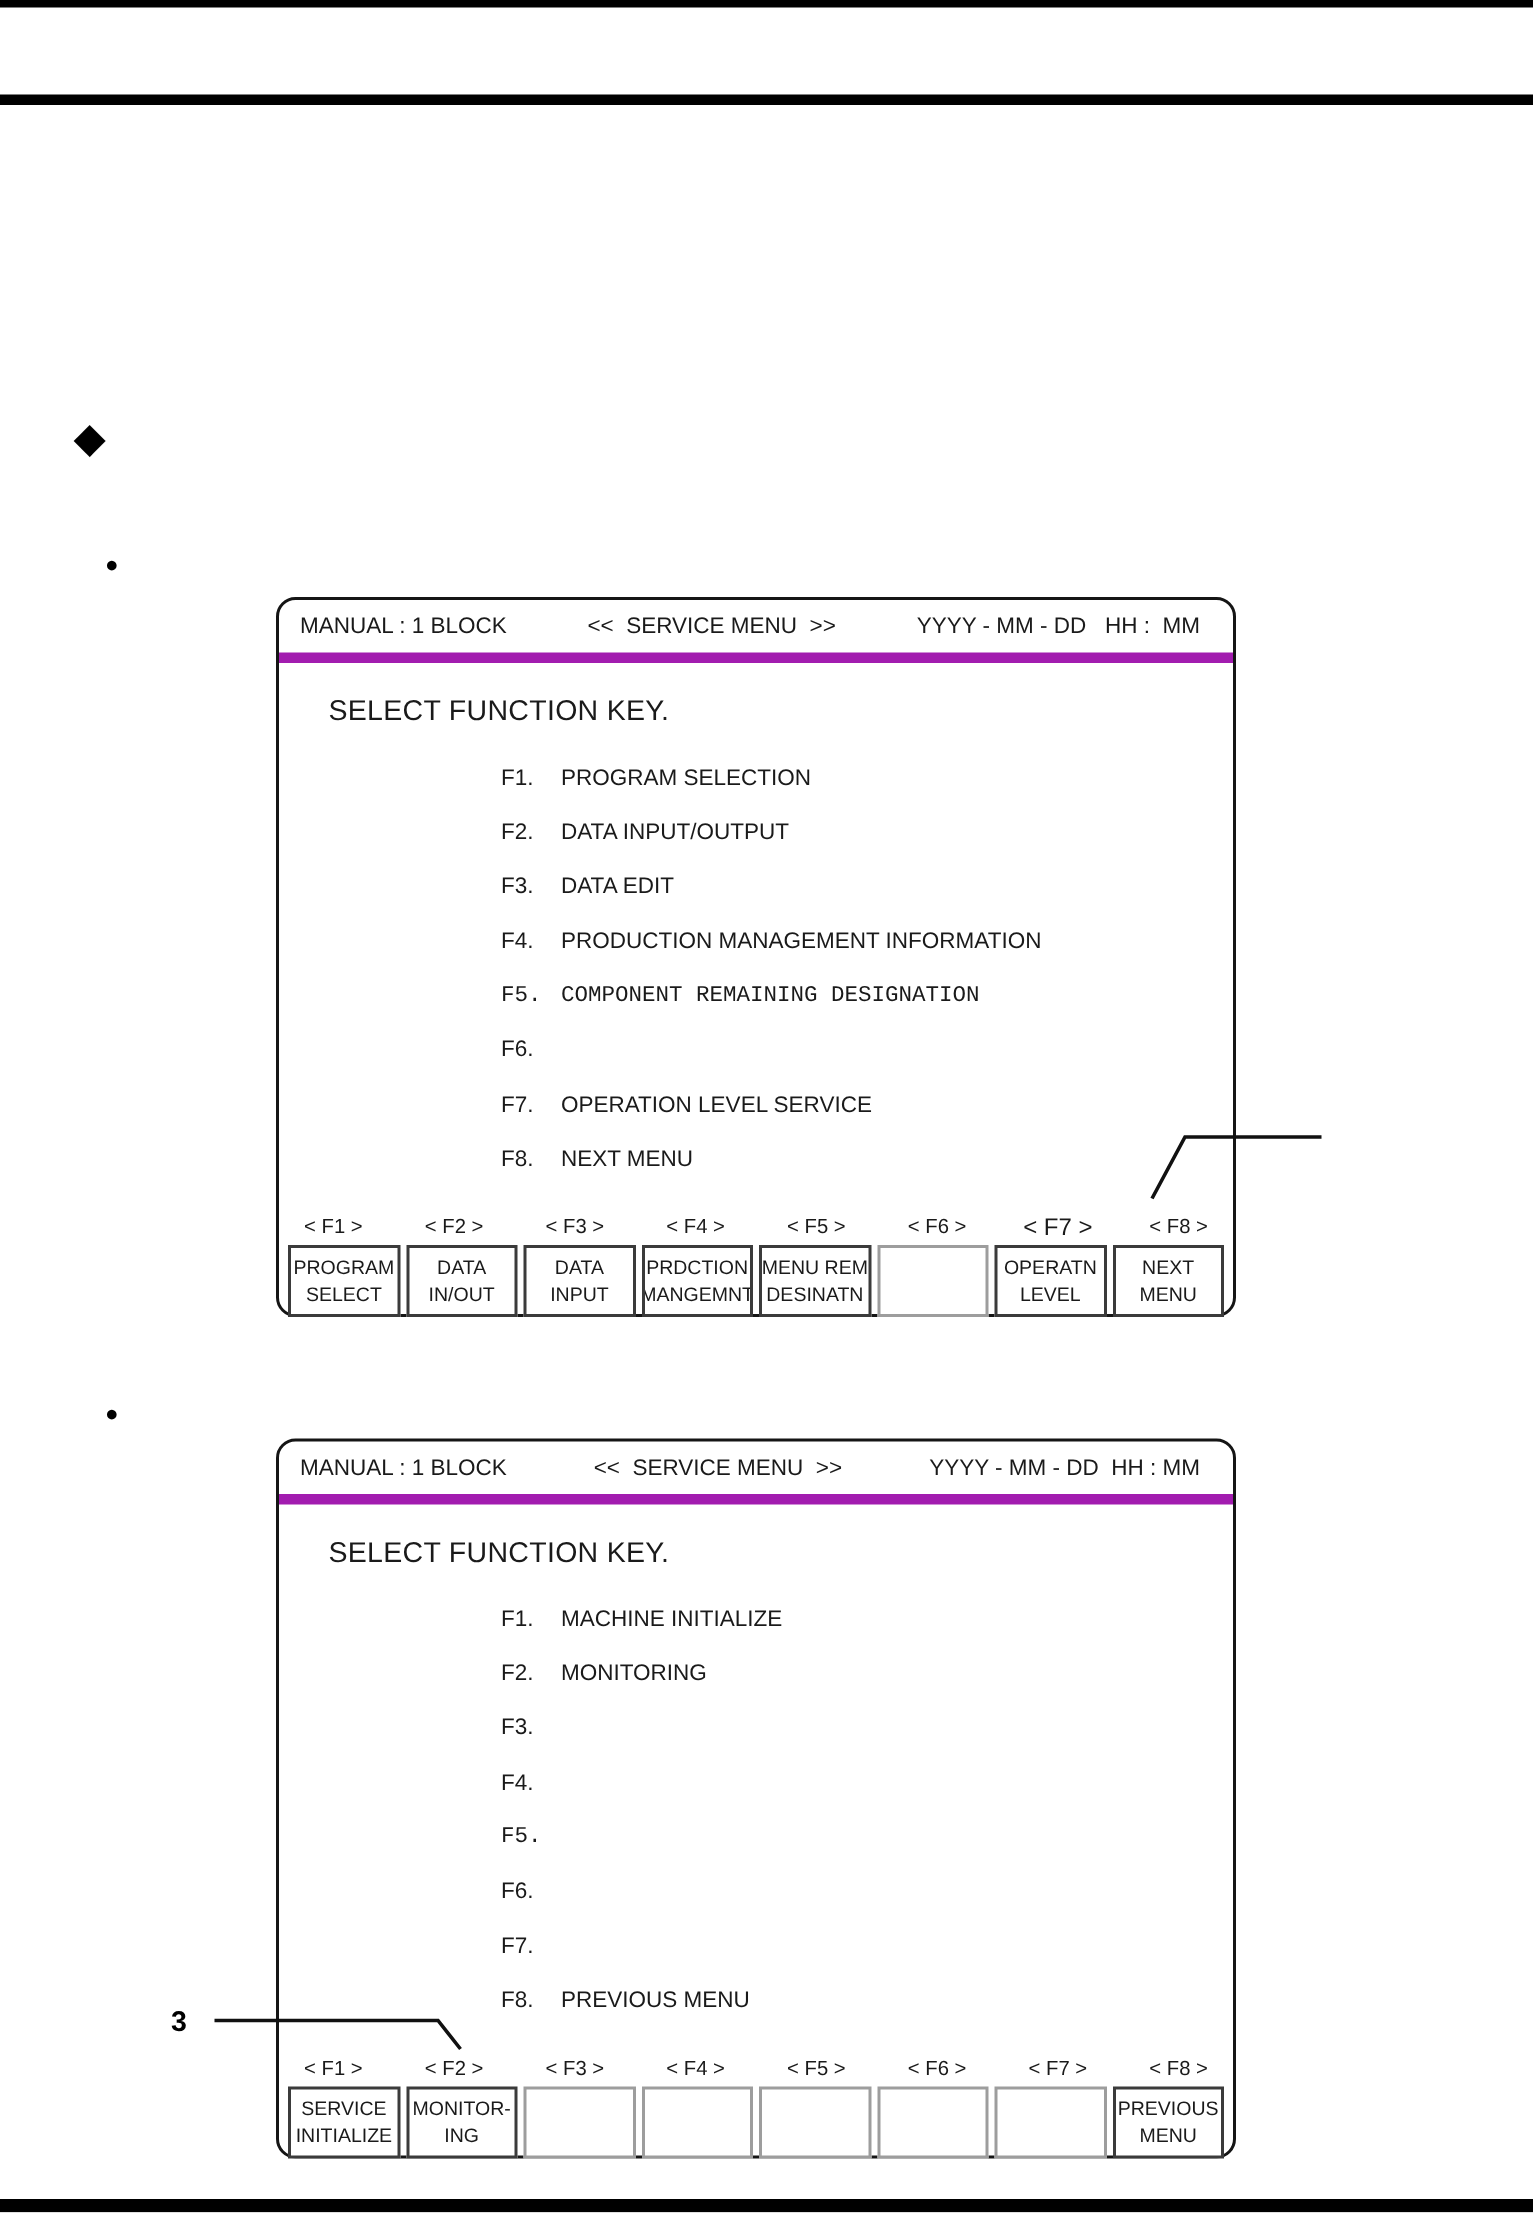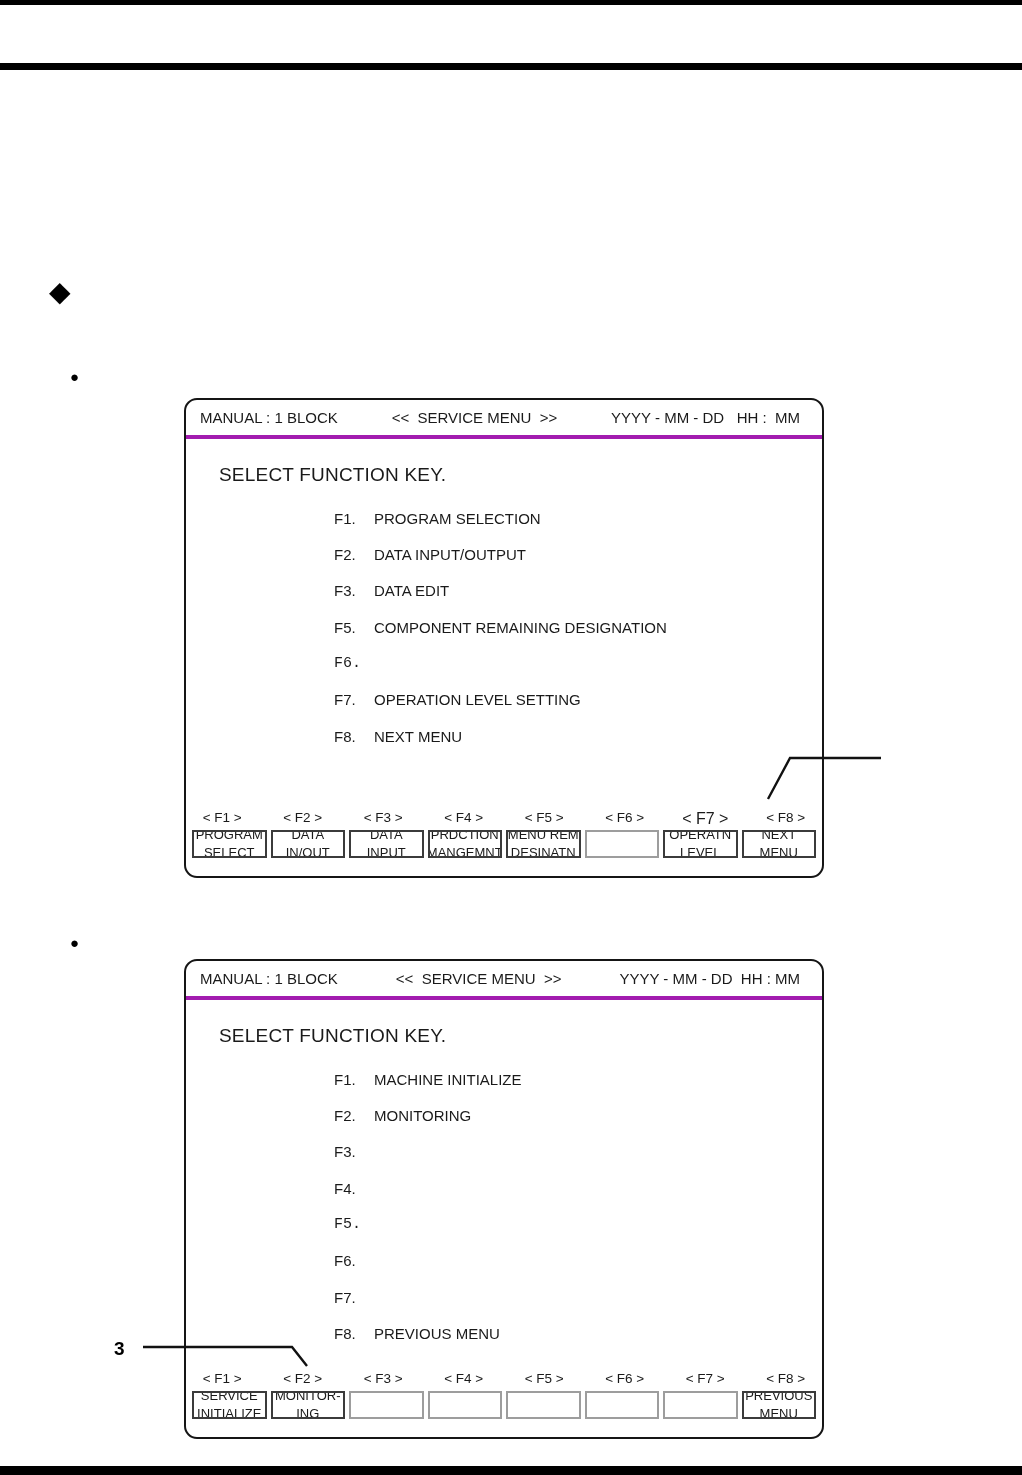--- a/index.html
+++ b/index.html
@@ -19,21 +19,21 @@
   #bullet-2{left:70px;top:935px;}
 
   .screen{
     position:absolute;left:184px;width:640px;height:480px;
     border:2px solid #151515;border-radius:13px;background:#fff;box-sizing:border-box;
   }
   #screen-1{top:398px;}
   #screen-2{top:959px;}
 
   .screen-header{
-    position:absolute;top:0;left:0;right:0;height:35px;border-bottom:4px solid #a21caf;
+    position:absolute;top:0;left:0;right:0;height:35px;border-bottom:7px solid #a21caf;
     display:flex;align-items:center;font-size:15px;white-space:pre;
   }
   .hdr-mode{margin-left:14px;}
   .hdr-title{flex:1;text-align:center;}
   .hdr-datetime{margin-right:22px;}
 
   .prompt{position:absolute;left:33px;top:64px;font-size:19px;letter-spacing:.2px;}
 
   .menu{position:absolute;inset:0;}
   .menu-row{position:absolute;left:148px;height:18px;font-size:15px;white-space:pre;}
@@ -48,21 +48,21 @@
   .menu-key{display:inline-block;min-width:40px;}
 
   .fkey-labels{
     position:absolute;left:6px;right:6px;top:410px;height:17px;
     display:flex;gap:20px;font-size:13.5px;
   }
   .fkey-labels .fkey-label{flex:1;text-align:center;white-space:pre;}
   #screen-1 .fkey-labels .fkey-label:nth-child(7){font-size:16px;font-weight:500;}
 
   .fkeys{
-    position:absolute;left:6px;right:6px;top:430px;height:28px;
+    position:absolute;left:6px;right:6px;top:430px;height:48px;
     display:flex;gap:4px;
   }
   .softkey{
     flex:1;box-sizing:border-box;border:2px solid #3b3b3b;background:#fff;
     display:flex;flex-direction:column;align-items:center;justify-content:center;
     font-size:13px;line-height:1.35;text-align:center;white-space:nowrap;overflow:hidden;
   }
   .softkey.empty{border-color:#9d9d9d;}
 
   #callout-overlay{position:absolute;left:0;top:0;width:1022px;height:1475px;pointer-events:none;}
@@ -86,23 +86,24 @@
       <span class="hdr-mode">MANUAL : 1 BLOCK</span>
       <span class="hdr-title">&lt;&lt;  SERVICE MENU  &gt;&gt;</span>
       <span class="hdr-datetime">YYYY - MM - DD   HH :  MM</span>
     </div>
     <div class="prompt">SELECT FUNCTION KEY.</div>
 
     <div class="menu">
       <div class="menu-row"><span class="menu-key">F1.</span><span class="menu-label">PROGRAM SELECTION</span></div>
       <div class="menu-row"><span class="menu-key">F2.</span><span class="menu-label">DATA INPUT/OUTPUT</span></div>
       <div class="menu-row"><span class="menu-key">F3.</span><span class="menu-label">DATA EDIT</span></div>
+      <div class="menu-row"><span class="menu-key">F4.</span><span class="menu-label">PRODUCTION MANAGEMENT INFORMATION</span></div>
       <div class="menu-row"><span class="menu-key">F5.</span><span class="menu-label">COMPONENT REMAINING DESIGNATION</span></div>
       <div class="menu-row"><span class="menu-key">F6.</span><span class="menu-label"></span></div>
-      <div class="menu-row"><span class="menu-key">F7.</span><span class="menu-label">OPERATION LEVEL SETTING</span></div>
+      <div class="menu-row"><span class="menu-key">F7.</span><span class="menu-label">OPERATION LEVEL SERVICE</span></div>
       <div class="menu-row"><span class="menu-key">F8.</span><span class="menu-label">NEXT MENU</span></div>
     </div>
 
     <div class="fkey-labels">
       <span class="fkey-label">&lt; F1 &gt;</span>
       <span class="fkey-label">&lt; F2 &gt;</span>
       <span class="fkey-label">&lt; F3 &gt;</span>
       <span class="fkey-label">&lt; F4 &gt;</span>
       <span class="fkey-label">&lt; F5 &gt;</span>
       <span class="fkey-label">&lt; F6 &gt;</span>

